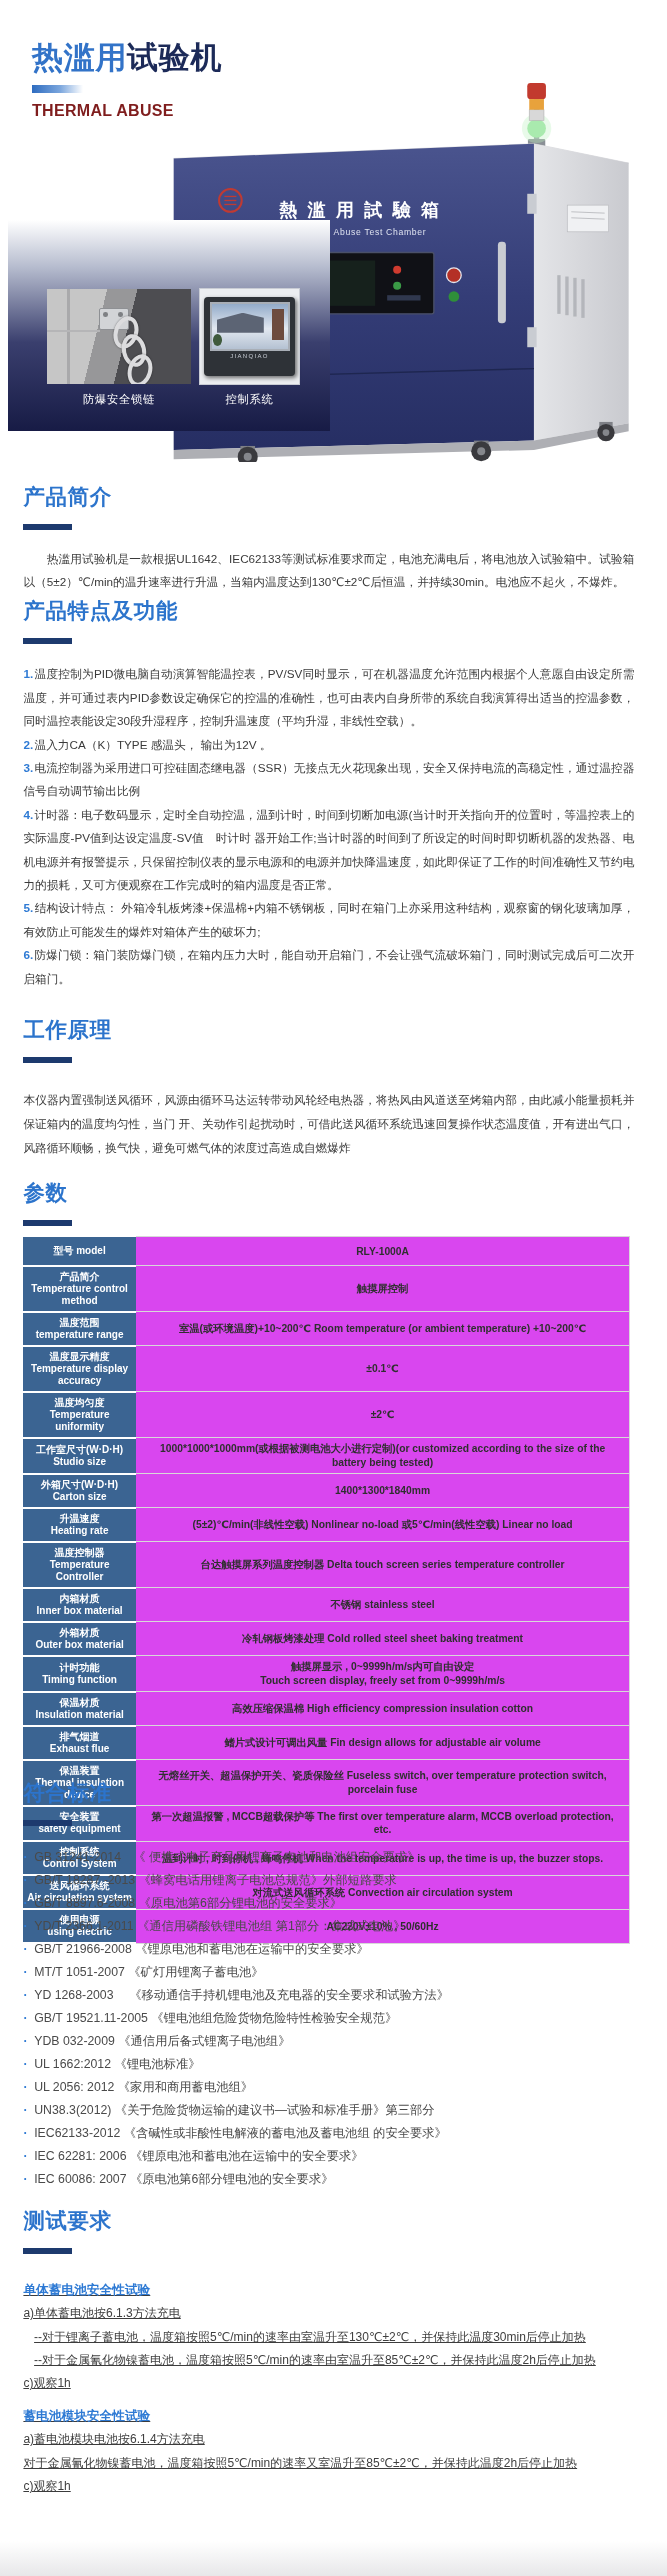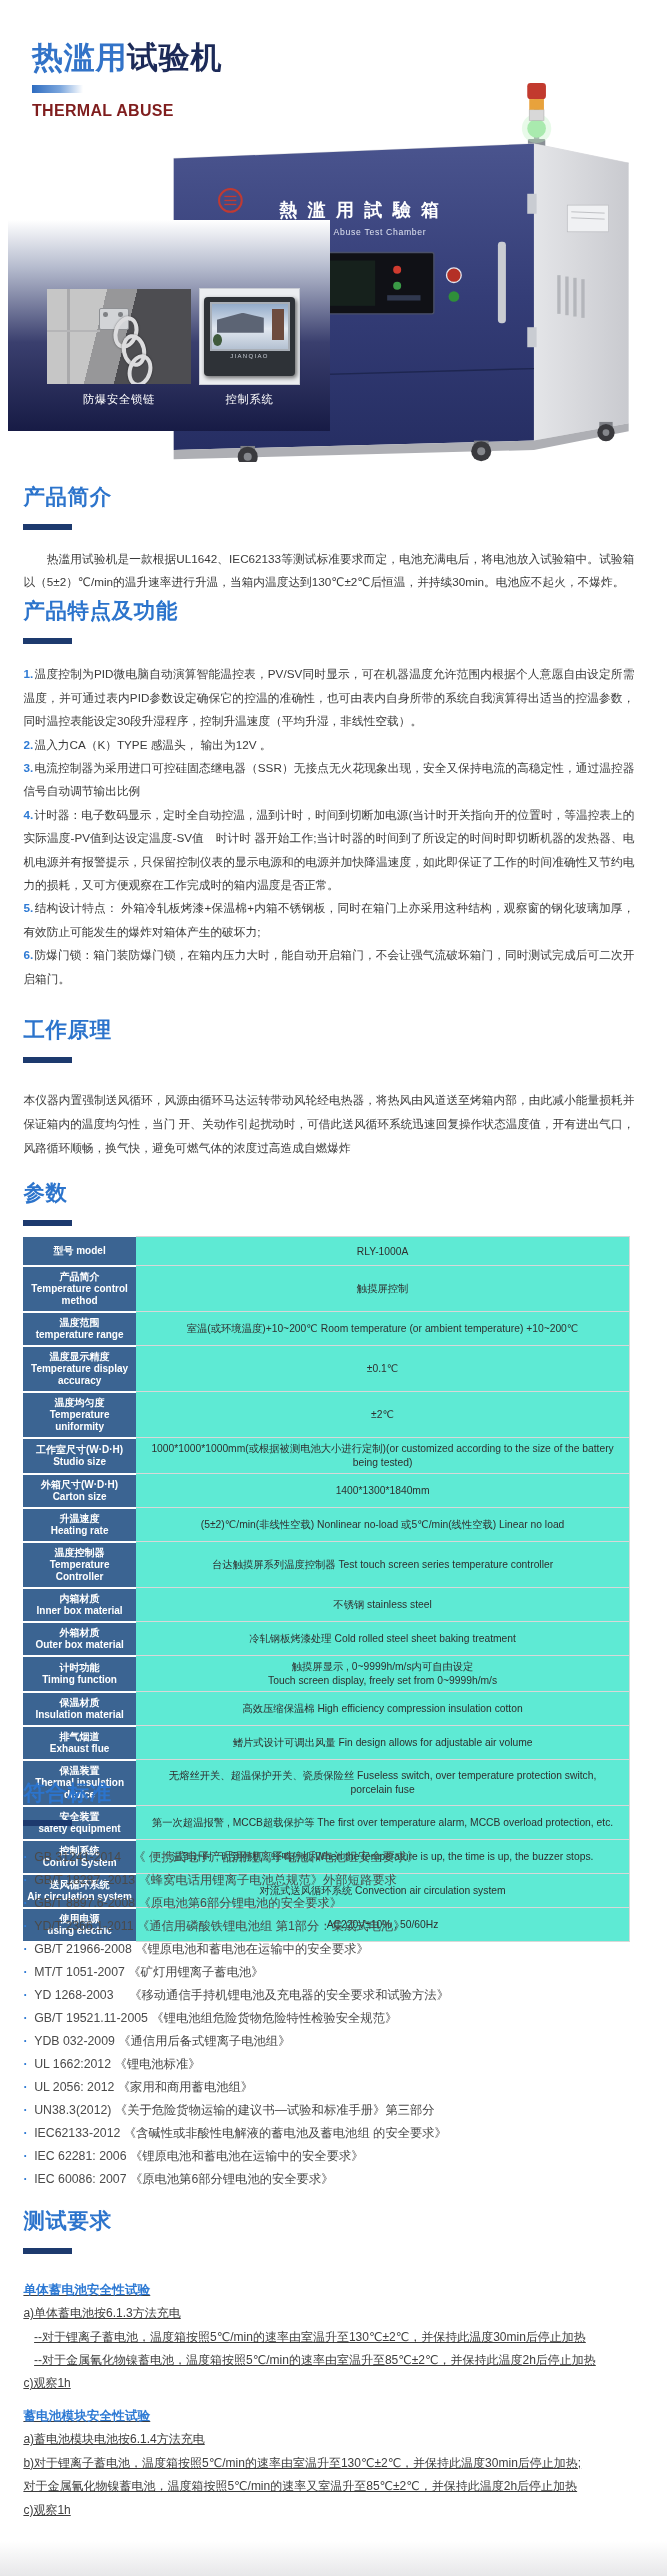--- a/index.html
+++ b/index.html
@@ -49,22 +49,22 @@
   #features-list{margin-top:18.7px;}
   .feature{margin:0;font-size:11.7px;line-height:23.4px;color:#3a3a3a;text-align:justify;}
   .feature .num{color:#2e7ad4;font-weight:bold;margin-right:1.3px;}
 
   
   #params-table{margin-top:10.7px;border-collapse:collapse;width:607px;}
   #params-table th{width:107px;background:#3b6492;color:#ffffff;font-weight:bold;
       font-size:10px;line-height:12px;text-align:center;vertical-align:middle;
       padding:4px 2.7px;border-bottom:2px solid #ffffff;border-top:0;}
   #params-table th .en{font-weight:bold;}
-  #params-table td{border:0.7px solid #d8d8d8;border-left:0;background:#5eead4;
-      text-align:center;vertical-align:middle;font-size:10.3px;font-weight:normal;
+  #params-table td{border:0.7px solid #d8d8d8;border-left:0;background:#d946ef;
+      text-align:center;vertical-align:middle;font-size:10.3px;font-weight:bold;
       color:#2f2f2f;padding:4px 12px;line-height:13.4px;}
   #params-table tr{height:29px;}
 
   
   #standards-list{margin-top:20px;}
   .std{margin:0;font-size:12.3px;line-height:23px;color:#4a4a4a;}
   .std .dot{color:#2e7ad4;font-weight:bold;margin-right:6.7px;}
 
   
   #tests-list{margin-top:25px;text-decoration:underline;}
@@ -287,21 +287,21 @@
           <td>
             <div>(5±2)℃/min(非线性空载) Nonlinear no-load 或5℃/min(线性空载) Linear no load</div>
           </td>
         </tr>
         <tr>
           <th>
             <div class="zh">温度控制器</div>
             <div class="en">Temperature Controller</div>
           </th>
           <td>
-            <div>台达触摸屏系列温度控制器 Test touch screen series temperature controller</div>
+            <div>台达触摸屏系列温度控制器 Delta touch screen series temperature controller</div>
           </td>
         </tr>
         <tr>
           <th>
             <div class="zh">内箱材质</div>
             <div class="en">Inner box material</div>
           </th>
           <td>
             <div>不锈钢  stainless steel</div>
           </td>
@@ -421,21 +421,20 @@
       <div class="test-block">
         <p class="test-title">单体蓄电池安全性试验</p>
         <p class="test-line">a)单体蓄电池按6.1.3方法充电</p>
         <p class="test-line indent">--对于锂离子蓄电池，温度箱按照5℃/min的速率由室温升至130℃±2℃，并保持此温度30min后停止加热</p>
         <p class="test-line indent">--对于金属氰化物镍蓄电池，温度箱按照5℃/min的速率由室温升至85℃±2℃，并保持此温度2h后停止加热</p>
         <p class="test-line">c)观察1h</p>
       </div>
       <div class="test-block">
         <p class="test-title">蓄电池模块安全性试验</p>
         <p class="test-line">a)蓄电池模块电池按6.1.4方法充电</p>
-        <p class="test-line">b)对于锂离子蓄电池，温度箱按照5℃/min的速率由室温升至130℃±2℃，并保持此温度30min后停止加热;</p>
         <p class="test-line">对于金属氰化物镍蓄电池，温度箱按照5℃/min的速率又室温升至85℃±2℃，并保持此温度2h后停止加热</p>
         <p class="test-line">c)观察1h</p>
       </div>
     </div>
 </div>
 
 <div class="abs" id="bottom-fade"></div>
 
 
 </body></html>

